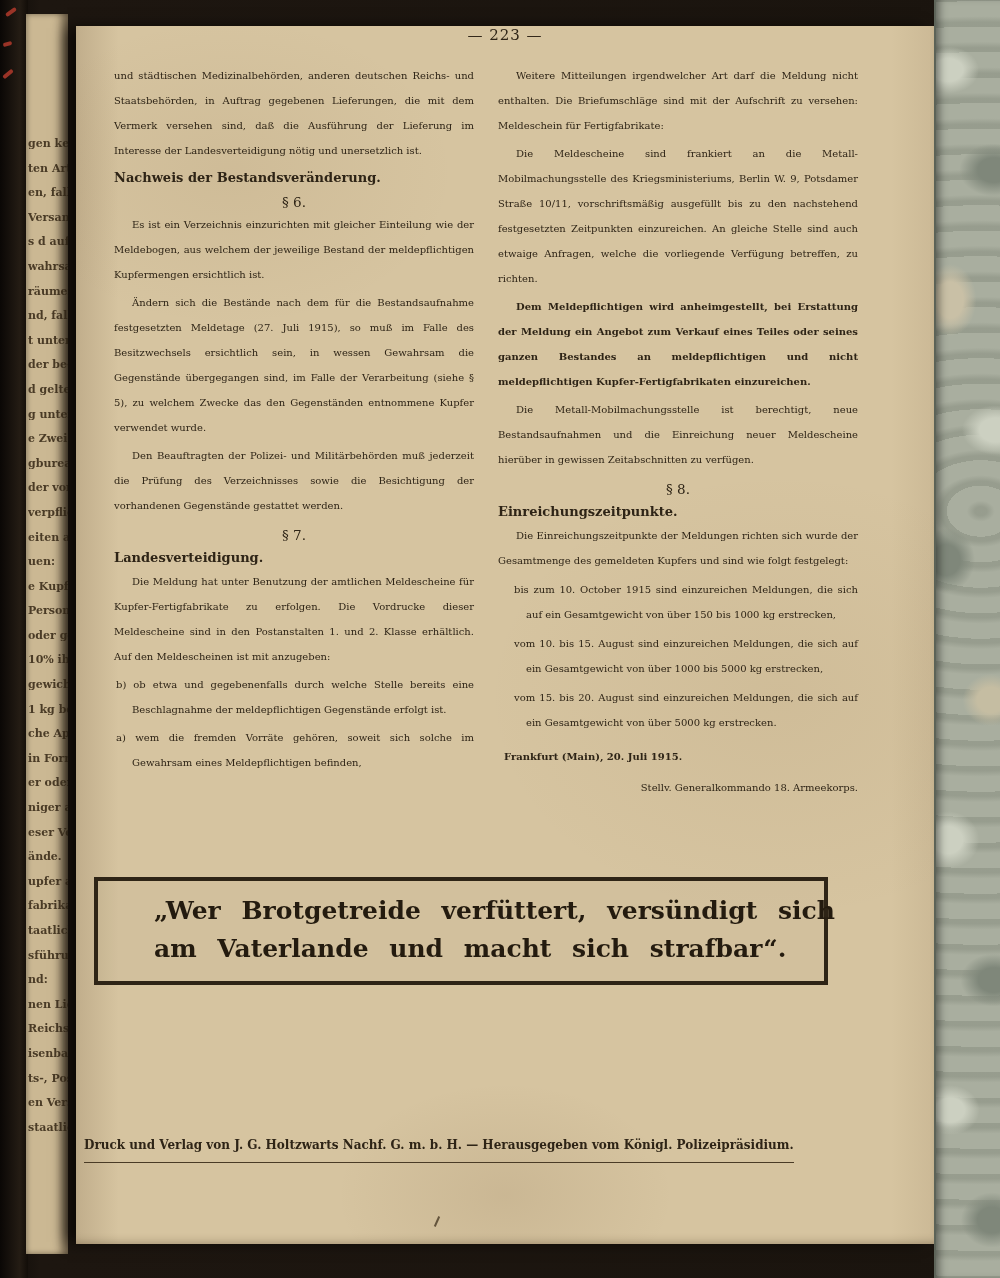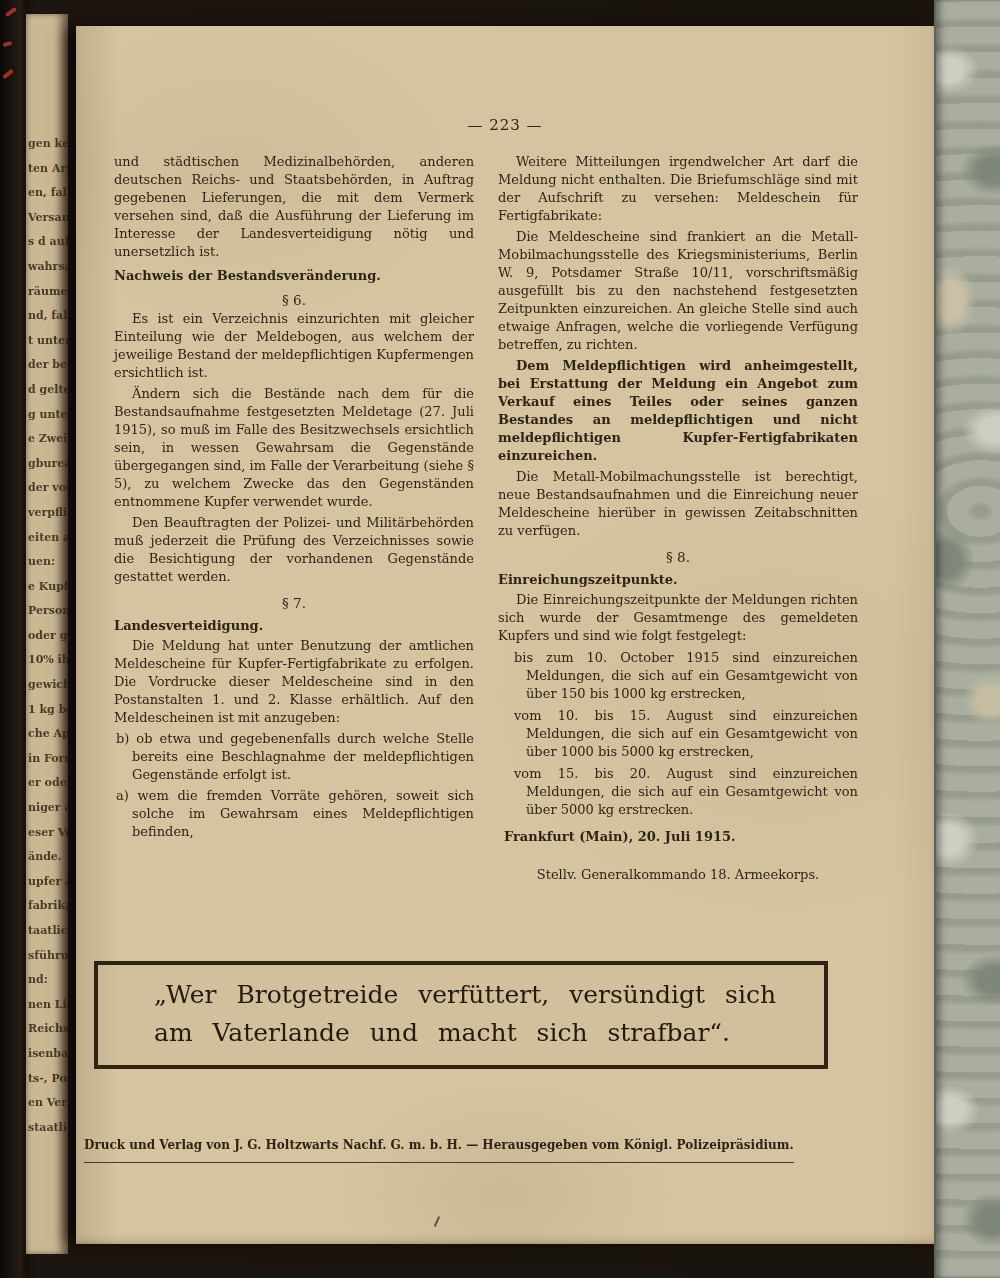--- a/index.html
+++ b/index.html
@@ -47,38 +47,38 @@
 
   .page{position:absolute;left:76px;top:26px;width:858px;height:1218px;
     background-color:var(--paper);
     background-image:
       radial-gradient(ellipse 320px 220px at 18% 12%, rgba(120,90,50,.08), transparent 70%),
       radial-gradient(ellipse 420px 320px at 82% 55%, rgba(120,90,50,.07), transparent 70%),
       radial-gradient(ellipse 240px 160px at 50% 96%, rgba(100,70,40,.10), transparent 70%),
       linear-gradient(90deg, rgba(80,55,30,.16), rgba(0,0,0,0) 5%, rgba(0,0,0,0) 95%, rgba(80,55,30,.08));
     box-shadow:-11px 0 14px -2px rgba(8,5,2,.8), inset 0 -7px 10px -6px rgba(60,40,20,.35);}
 
-  .page-number{padding-top:90px;text-align:center;font-size:15px;letter-spacing:1px;}
+  .page-number{text-align:center;font-size:15px;letter-spacing:1px;}
 
   .columns{display:flex;gap:24px;margin-top:19px;padding:0 76px 0 38px;}
   .col{flex:1;min-width:0;}
-  .body{margin:0 0 3px 0;font-size:13px;line-height:18px;text-align:justify;
+  .body{margin:0 0 3px 0;font-size:10px;line-height:25px;text-align:justify;
     text-indent:18px;hyphens:manual;}
   .no-indent{text-indent:0;}
   .bold{font-weight:bold;}
   .section{margin:9px 0 2px 0;text-align:center;font-size:13.5px;}
   .heading{margin:7px 0 4px 0;font-size:13px;font-weight:bold;}
   .list-item{margin:3px 0 3px 2px;padding-left:16px;text-indent:-16px;}
   .r-item{margin:4px 0 4px 16px;padding-left:12px;text-indent:-12px;}
   .dateline{margin-top:9px;text-indent:6px;text-align:left;font-weight:bold;}
-  .signature{margin-top:20px;text-align:center;text-indent:0;}
+  .signature{margin-top:6px;text-align:right;text-indent:0;}
 
   .slogan-box{margin:74px 0 0 18px;width:734px;border:4px solid var(--ink);
     padding:11px 12px 13px 56px;background:rgba(0,0,0,0.015);}
-  .slogan-line{font-size:25px;font-weight:normal;line-height:38px;word-spacing:12px;
+  .slogan-line{font-size:25px;font-weight:bold;line-height:38px;word-spacing:12px;
     white-space:nowrap;color:#241b0f;}
 
   .imprint{position:absolute;left:8px;top:1112px;font-size:12px;font-weight:bold;
     white-space:nowrap;padding-bottom:10px;border-bottom:1.5px solid var(--ink_soft);}
 
   .stray-mark{position:absolute;left:360px;top:1190px;width:2px;height:11px;
     background:var(--ink_soft);transform:rotate(24deg);opacity:.8;}
 </style>
 </head>
 <body>

